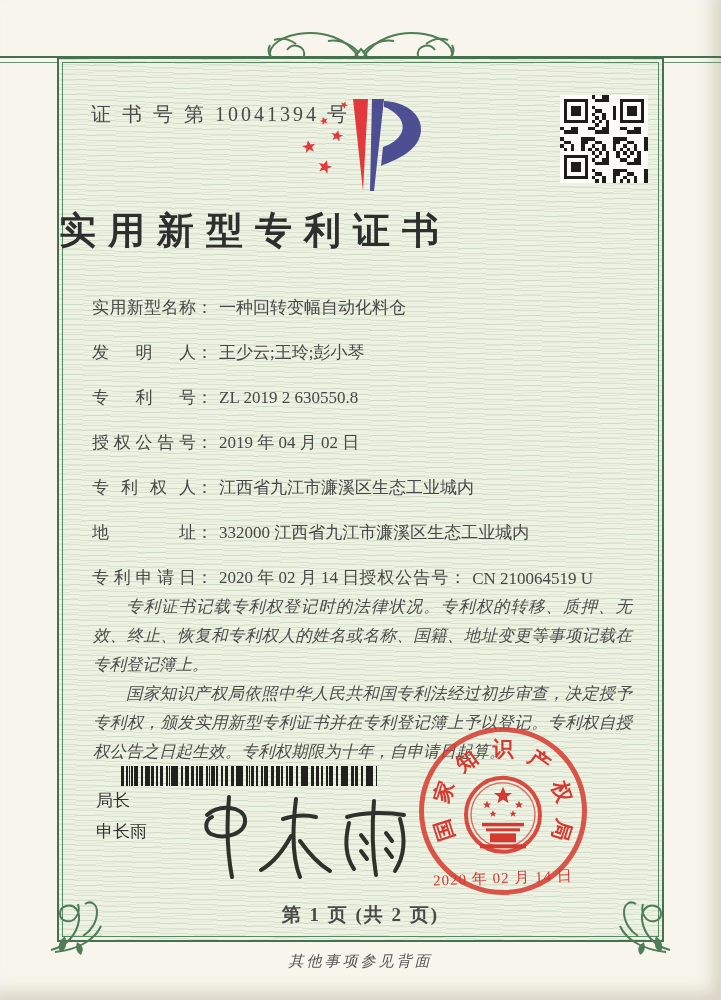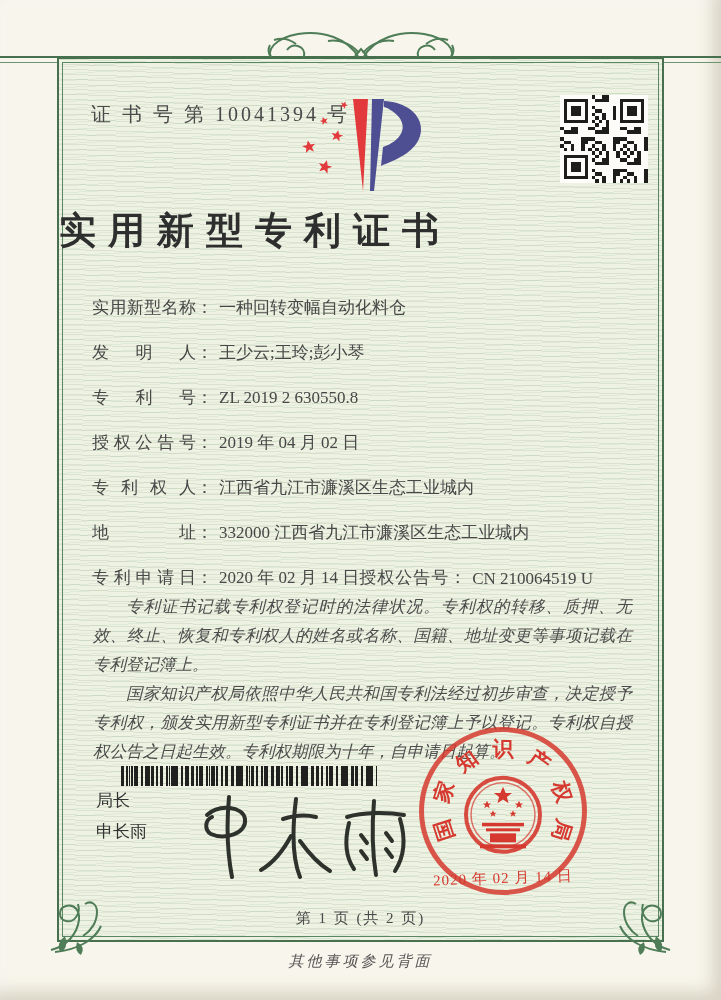--- a/index.html
+++ b/index.html
@@ -49,21 +49,21 @@
   .signer{position:absolute;left:37px;top:726px;font-size:17px;color:#333;line-height:31px;}
   .signature{position:absolute;left:132px;top:730px;}
   .seal{position:absolute;left:356px;top:664px;width:176px;height:176px;}
   .seal-ring{position:absolute;inset:4px;border:5px solid rgba(213,57,47,.85);border-radius:50%;}
   .arc-ch{position:absolute;left:50%;top:50%;font-size:21px;font-weight:bold;color:#d5392f;
     transform-origin:center;}
   .seal-emblem{position:absolute;left:50%;top:50%;transform:translate(-50%,-46%);}
   .seal-date{position:absolute;left:346px;top:810px;width:196px;text-align:center;
     font-size:15px;color:#d5392f;letter-spacing:1px;transform:rotate(-2deg);}
   .page-num{position:absolute;left:0;bottom:12px;width:100%;text-align:center;
-    font-size:15px;color:#4a4a4a;letter-spacing:2px;}
+    font-size:19px;color:#4a4a4a;letter-spacing:2px;font-weight:bold;}
   .back-note{position:absolute;left:0;top:952px;width:721px;text-align:center;
     font-size:15px;color:#555;letter-spacing:3px;font-style:italic;}
 </style>
 </head>
 <body>
 
 <div class="page">
 
   <div class="top-rule"></div>
   <div class="top-ornament">

